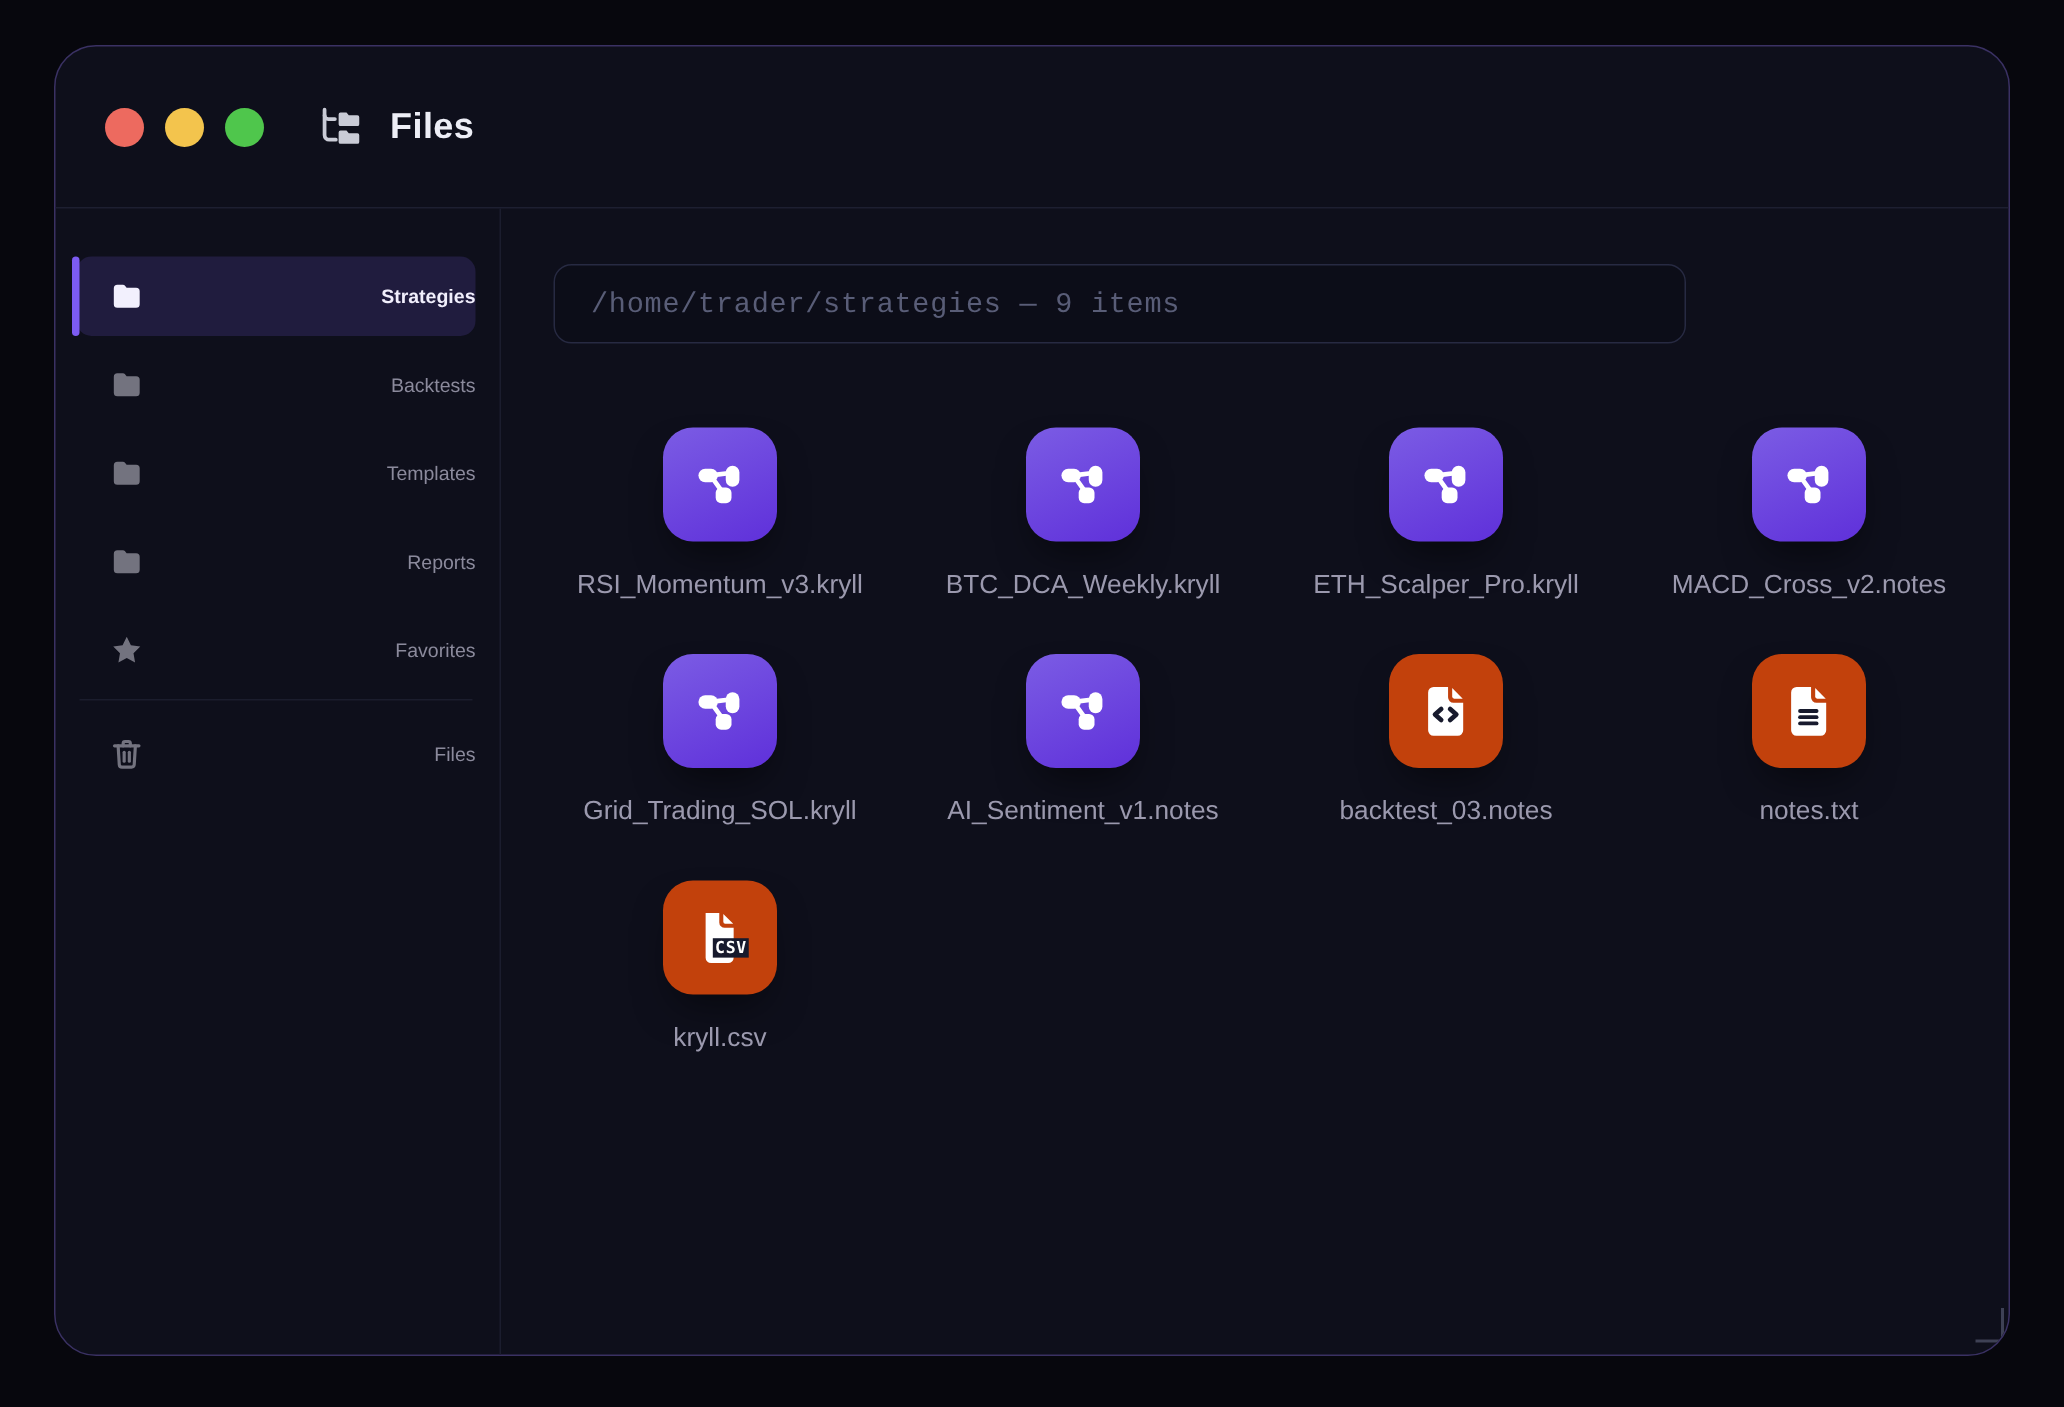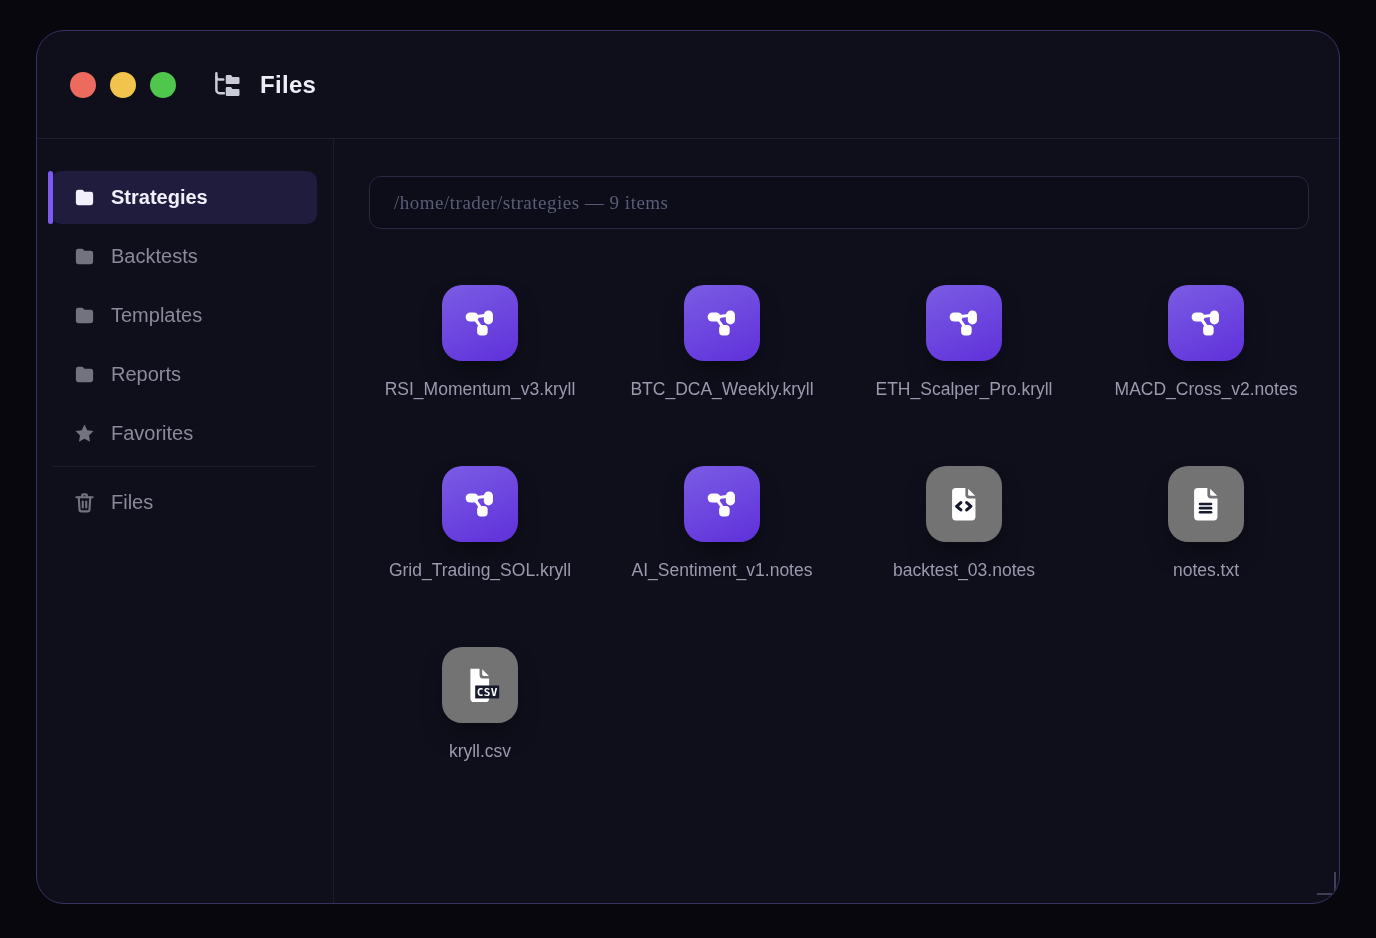--- a/index.html
+++ b/index.html
@@ -35,65 +35,66 @@
     width: 297px; box-sizing: border-box;
     border-right: 1px solid #1b1d2e;
     padding-top: 32px;
     flex-shrink: 0;
   }
   .side-item {
     height: 53px; margin: 0 16px 6px 14px;
     border-radius: 10px;
     display: flex; align-items: center;
     padding-left: 22px; gap: 15px;
-    color: #8b8a9c; font-size: 20px; font-weight: 500;
+    color: #8b8a9c; font-size: 13px; font-weight: 500;
     position: relative; cursor: pointer;
     box-sizing: border-box;
+    justify-content: space-between;
   }
   .side-item .icn { color: #73737f; display: flex; align-items: center; }
   .side-item.active { background: #201c3e; color: #f1effc; font-weight: 600; }
   .side-item.active .icn { color: #f2f0fd; }
   .side-item.active::before {
     content: ''; position: absolute; left: -3px; top: 0;
     width: 5px; height: 100%;
     border-radius: 6px; background: #7c5bf2;
   }
   .side-divider {
     border: none; border-top: 1px solid #1b1d2d;
     margin: 3px 18px 9px 16px;
   }
   
   .main { flex: 1; position: relative; padding: 37px 0 0 35px; box-sizing: border-box; }
   .pathbar {
-    width: 940px; height: 53px; box-sizing: border-box;
+    width: 755px; height: 53px; box-sizing: border-box;
     border: 1px solid #272a42; border-radius: 12px;
     background: #0c0d18;
     display: flex; align-items: center;
     padding: 0 24px;
-    font-family: Liberation Serif, serif;
+    font-family: Liberation Mono, monospace;
     font-size: 19px; color: #595d77; letter-spacing: 0.5px;
     white-space: pre;
   }
   .grid {
     margin: 56px 0 0 -10px;
     display: grid;
     grid-template-columns: repeat(4, 242px);
-    row-gap: 64px;
+    row-gap: 34px;
   }
   .cell { display: flex; flex-direction: column; align-items: center; cursor: pointer; }
   .tile {
     width: 76px; height: 76px; border-radius: 20px;
     display: flex; align-items: center; justify-content: center;
   }
   .tile.kryll {
     background: linear-gradient(155deg, #7b5ce4 0%, #5f30da 100%);
     box-shadow: 0 14px 26px -8px rgba(0,0,0,.55);
   }
   .tile.plain {
-    background: #737373;
+    background: #c2410c;
     box-shadow: 0 14px 26px -8px rgba(0,0,0,.5);
   }
   .file-label {
     margin-top: 15px;
     font-size: 17.5px; line-height: 26px;
     color: #9b99ae; text-align: center;
     max-width: 192px; word-break: break-all;
   }
   .resize-corner {
     position: absolute; right: 3px; bottom: 8px;

